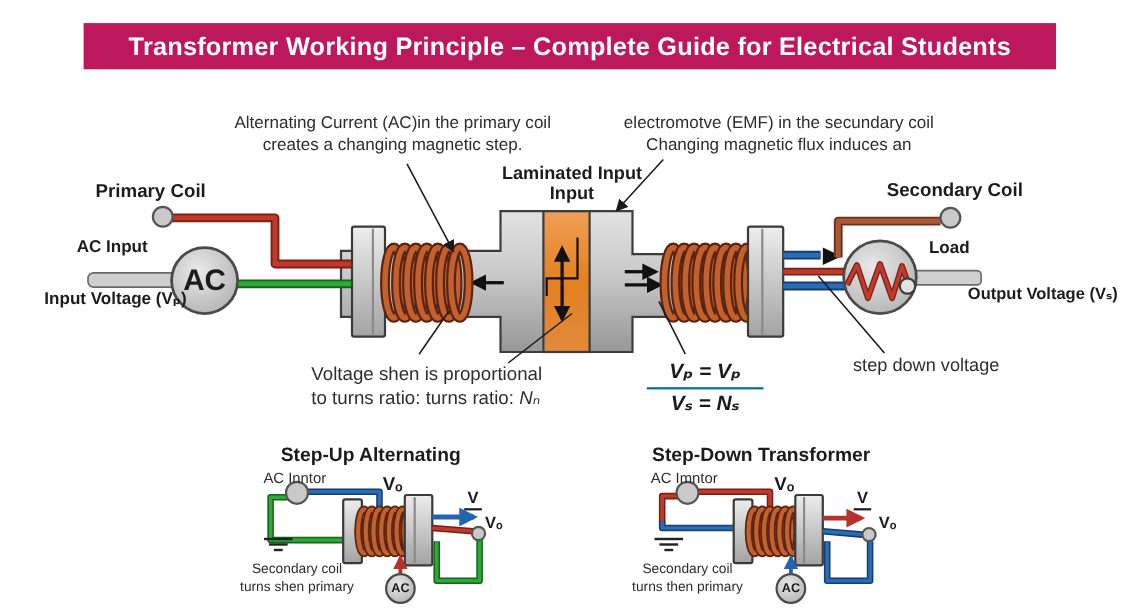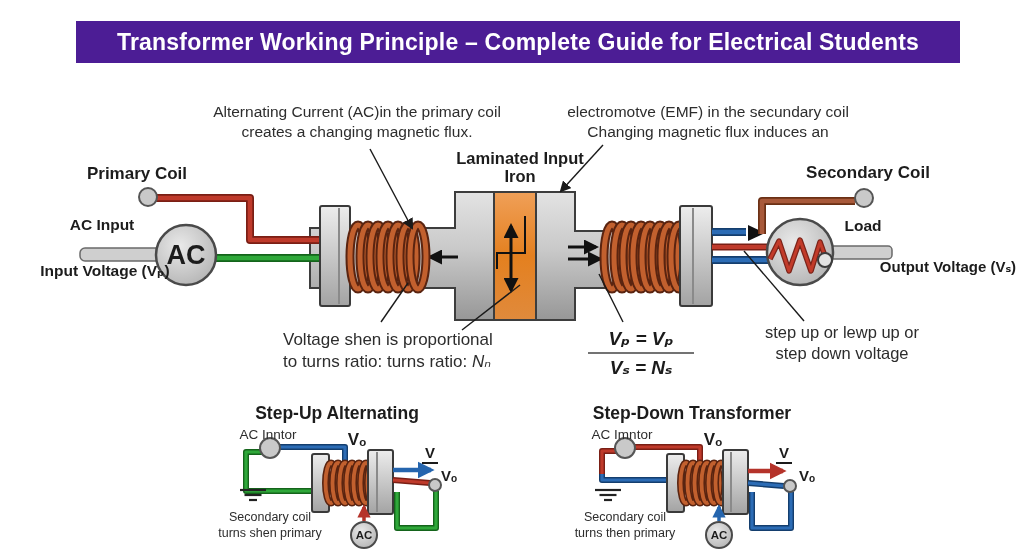--- a/index.html
+++ b/index.html
@@ -3,25 +3,25 @@
 <meta charset="utf-8">
 <style>
   html,body{margin:0;padding:0;background:#fff;}
   #stage{position:relative;width:1024px;height:559px;background:#fff;overflow:hidden;
          font-family:"Liberation Sans","DejaVu Sans",sans-serif;}
   .abs{position:absolute;}
   .ctr{transform:translateX(-50%);}
   .lbl{font-weight:bold;color:#1c1c1c;white-space:nowrap;}
   .anno{color:#2d2d2d;white-space:nowrap;line-height:1.3;}
   .banner{display:flex;align-items:center;justify-content:center;
-          background:#4c1d95;color:#fff;font-weight:bold;font-size:23px;
+          background:#be185d;color:#fff;font-weight:bold;font-size:23px;
           letter-spacing:.2px;white-space:nowrap;}
   .tac{text-align:center;}
   .formula{font-style:italic;font-weight:600;font-size:19px;color:#1b1b1b;text-align:center;}
-  .formula .num{border-bottom:2px solid #737373;padding-bottom:2px;}
+  .formula .num{border-bottom:2px solid #0369a1;padding-bottom:2px;}
   .formula .den{padding-top:2px;}
   .vund{display:inline-block;border-bottom:2px solid #1b1b1b;padding:0 3px 1px 3px;font-weight:bold;}
   svg{position:absolute;left:0;top:0;}
 </style>
 </head>
 <body>
 
 <div id="stage">
 
   <svg width="1024" height="559" viewBox="0 0 1024 559">
@@ -237,55 +237,54 @@
       <circle cx="790" cy="486" r="6" fill="#c9c9c9" stroke="#555" stroke-width="2"></circle>
       <line x1="719" y1="521" x2="719" y2="507" stroke="#2565ae" stroke-width="3.5" marker-end="url(#mBlue)"></line>
       <circle cx="719" cy="535" r="13" fill="url(#circleG)" stroke="#4a4a4a" stroke-width="2"></circle>
     </g>
   </svg>
 
   <div class="abs banner" style="left:76px;top:21px;width:884px;height:42px;">Transformer Working Principle – Complete Guide for Electrical Students</div>
 
   <div class="abs ctr anno tac" style="left:357px;top:102px;font-size:15.5px;">
     <div>Alternating Current (AC)in the primary coil</div>
-    <div>creates a changing magnetic flux.</div>
+    <div>creates a changing magnetic step.</div>
   </div>
 
   <div class="abs ctr anno tac" style="left:708px;top:102px;font-size:15.5px;">
     <div>electromotve (EMF) in the secundary coil</div>
     <div>Changing magnetic flux induces an</div>
   </div>
 
   <div class="abs ctr lbl" style="left:137px;top:164px;font-size:17px;">Primary Coil</div>
   <div class="abs ctr lbl" style="left:868px;top:163px;font-size:17px;">Secondary Coil</div>
 
   <div class="abs ctr lbl tac" style="left:520px;top:149px;font-size:16.5px;line-height:1.1;">
     <div>Laminated Input</div>
-    <div>Iron</div>
+    <div>Input</div>
   </div>
 
   <div class="abs ctr lbl" style="left:102px;top:216px;font-size:15.5px;">AC Input</div>
   <div class="abs ctr lbl" style="left:105px;top:262px;font-size:15.5px;">Input Voltage (Vₚ)</div>
   <div class="abs lbl" style="left:186px;top:255px;transform:translate(-50%,-50%);font-size:27px;font-weight:600;">AC</div>
 
   <div class="abs ctr lbl" style="left:863px;top:217px;font-size:15.5px;">Load</div>
   <div class="abs ctr lbl" style="left:908px;top:258px;font-size:15px;margin-left:40px;">Output Voltage (Vₛ)</div>
 
   <div class="abs anno" style="left:283px;top:329px;font-size:17px;">
     <div>Voltage shen is proportional</div>
     <div><span>to turns ratio: turns ratio: </span><span style="font-style:italic;">Nₙ</span></div>
   </div>
 
   <div class="abs formula" style="left:588px;top:327px;width:106px;">
     <div class="num">Vₚ = Vₚ</div>
     <div class="den">Vₛ = Nₛ</div>
   </div>
 
   <div class="abs ctr anno tac" style="left:842px;top:322px;font-size:16.5px;">
-    <div>step up or lewp up or</div>
     <div>step down voltage</div>
   </div>
 
   <div class="abs ctr lbl" style="left:337px;top:403px;font-size:17.5px;">Step-Up Alternating</div>
   <div class="abs ctr anno" style="left:268px;top:426px;font-size:13.5px;">AC Inntor</div>
   <div class="abs ctr lbl" style="left:357px;top:430px;font-size:17px;">Vₒ</div>
   <div class="abs ctr vund" style="left:430px;top:444px;font-size:15px;color:#1b1b1b;">V</div>
   <div class="abs ctr lbl" style="left:449px;top:467px;font-size:15px;">Vₒ</div>
   <div class="abs ctr anno tac" style="left:270px;top:510px;font-size:12.5px;line-height:1.25;">
     <div>Secondary coil</div>

